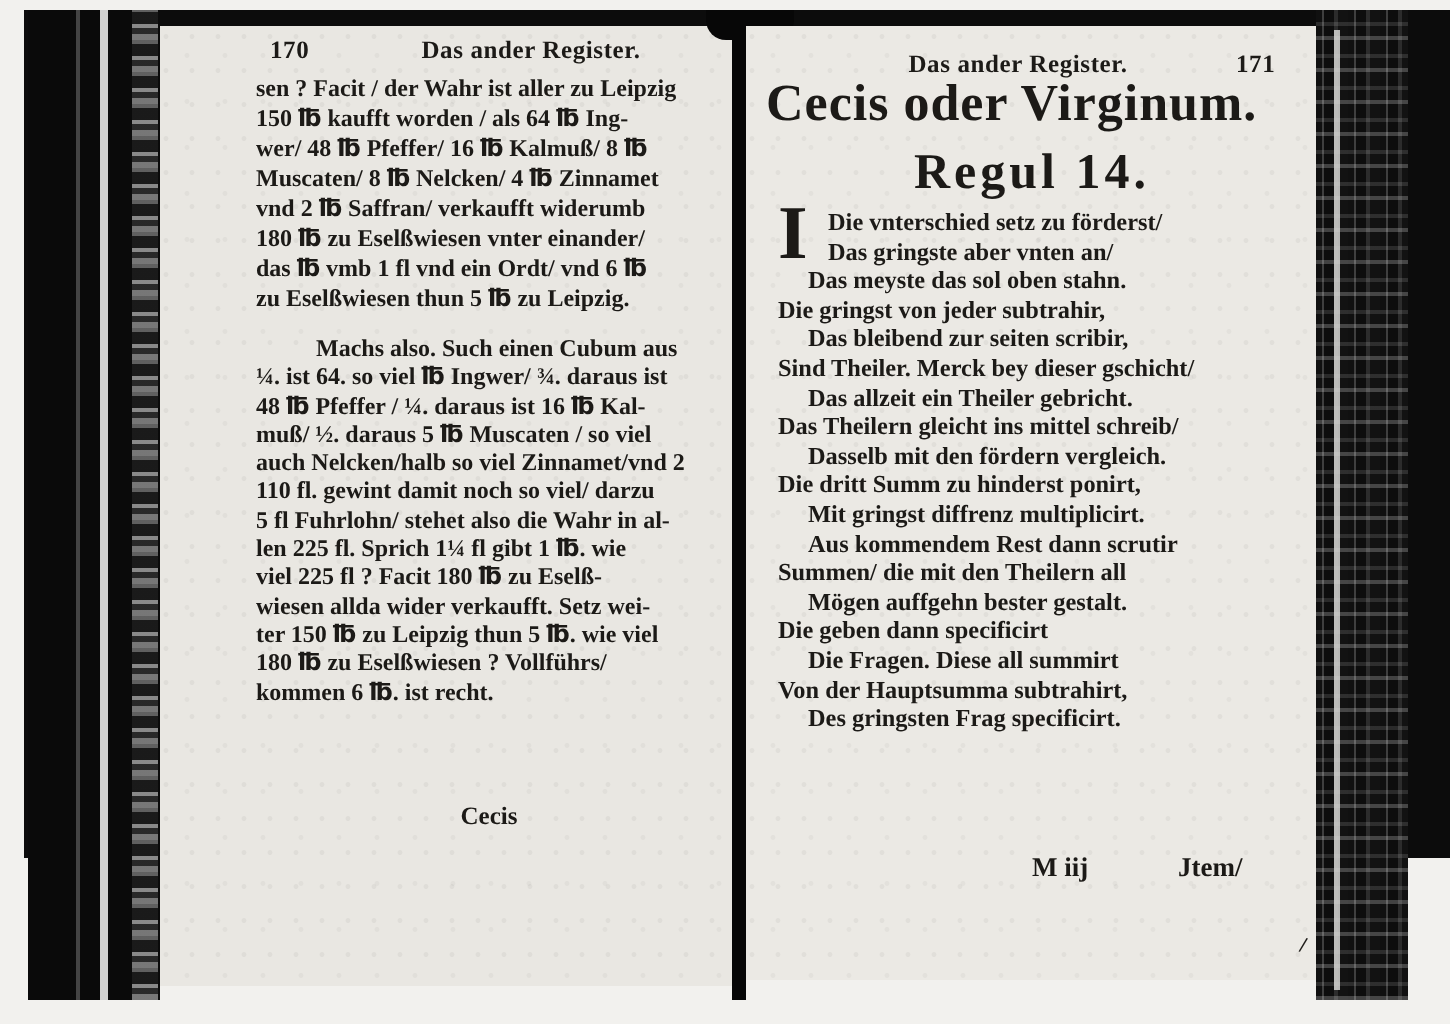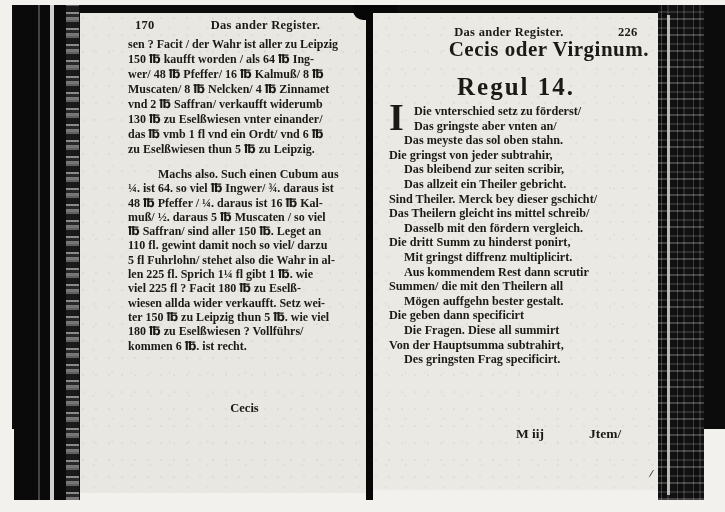--- a/index.html
+++ b/index.html
@@ -44,21 +44,21 @@
   }
   .page-left{left:68px;width:286px;height:480px;}
   .page-right{left:361px;width:285px;height:477px;background-color:#ebe9e4;}
   
   .hdr{position:absolute;font-size:12.5px;font-weight:700;letter-spacing:.3px;}
   .body-line{white-space:nowrap;font-weight:700;}
   .p1{position:absolute;left:48px;top:24px;width:238px;font-size:12px;line-height:15px;}
   .p2{position:absolute;left:48px;top:154px;width:238px;font-size:12px;line-height:14.3px;}
   .indent1{text-indent:30px;}
   .catchword-left{position:absolute;left:48px;top:388px;width:233px;text-align:center;font-size:12.5px;font-weight:700;font-family:Liberation Serif, serif;}
-  .title{position:absolute;left:10px;top:24px;width:266px;text-align:right;font-size:21px;font-weight:700;letter-spacing:.5px;white-space:nowrap;}
+  .title{position:absolute;left:10px;top:24px;width:266px;text-align:left;font-size:26px;font-weight:700;letter-spacing:.5px;white-space:nowrap;}
   .subtitle{position:absolute;left:10px;top:60px;width:266px;text-align:center;font-size:25px;font-weight:700;letter-spacing:2px;}
   .verse{position:absolute;left:16px;top:91px;width:268px;font-size:12.2px;line-height:14.6px;font-weight:700;}
   .vline{white-space:nowrap;}
   .vline.in{padding-left:15px;}
   .dropcap{float:left;font-size:38px;line-height:27px;width:25px;font-weight:700;}
   .sig{position:absolute;top:413px;font-size:13.5px;font-weight:700;}
   .sig-mark{left:143px;}
   .catchword-right{left:216px;}
   .edge-slash{position:absolute;left:277px;top:454px;font-size:11px;font-weight:700;transform:rotate(12deg);}
 </style>
@@ -76,63 +76,63 @@
   <div class="page page-left">
     <div class="hdr" style="left:55px;top:5px;">170</div>
     <div class="hdr" style="left:108px;top:5px;width:155px;text-align:center;">Das ander Register.</div>
 
     <div class="p1">
       <div class="body-line">sen ? Facit / der Wahr ist aller zu Leipzig</div>
       <div class="body-line">150 ℔ kaufft worden / als 64 ℔ Ing-</div>
       <div class="body-line">wer/ 48 ℔ Pfeffer/ 16 ℔ Kalmuß/ 8 ℔</div>
       <div class="body-line">Muscaten/ 8 ℔ Nelcken/ 4 ℔ Zinnamet</div>
       <div class="body-line">vnd 2 ℔ Saffran/ verkaufft widerumb</div>
-      <div class="body-line">130 ℔ zu Eselßwiesen vnter einander/</div>
+      <div class="body-line">180 ℔ zu Eselßwiesen vnter einander/</div>
       <div class="body-line">das ℔ vmb 1 fl vnd ein Ordt/ vnd 6 ℔</div>
       <div class="body-line">zu Eselßwiesen thun 5 ℔ zu Leipzig.</div>
     </div>
 
     <div class="p2">
       <div class="body-line indent1">Machs also. Such einen Cubum aus</div>
       <div class="body-line">¼. ist 64. so viel ℔ Ingwer/ ¾. daraus ist</div>
       <div class="body-line">48 ℔ Pfeffer / ¼. daraus ist 16 ℔ Kal-</div>
       <div class="body-line">muß/ ½. daraus 5 ℔ Muscaten / so viel</div>
-      <div class="body-line">℔ Saffran/ sind aller 150 ℔.  Leget an</div>
+      <div class="body-line">auch Nelcken/halb so viel Zinnamet/vnd 2</div>
       <div class="body-line">110 fl. gewint damit noch so viel/ darzu</div>
       <div class="body-line">5 fl Fuhrlohn/ stehet also die Wahr in al-</div>
       <div class="body-line">len 225 fl. Sprich 1¼ fl gibt 1 ℔. wie</div>
       <div class="body-line">viel 225 fl ?  Facit 180 ℔ zu Eselß-</div>
       <div class="body-line">wiesen allda wider verkaufft.  Setz wei-</div>
       <div class="body-line">ter 150 ℔ zu Leipzig thun 5 ℔. wie viel</div>
       <div class="body-line">180 ℔ zu Eselßwiesen ?  Vollführs/</div>
       <div class="body-line">kommen 6 ℔. ist recht.</div>
     </div>
 
     <div class="catchword-left">Cecis</div>
   </div>
 
   <div class="gutter"></div>
   <div class="gutter-blob"></div>
 
   <div class="page page-right">
     <div class="hdr" style="left:80px;top:12px;width:112px;text-align:center;">Das ander Register.</div>
-    <div class="hdr" style="left:245px;top:12px;">226</div>
+    <div class="hdr" style="left:245px;top:12px;">171</div>
 
     <div class="title">Cecis oder Virginum.</div>
     <div class="subtitle">Regul 14.</div>
 
     <div class="verse">
       <span class="dropcap">I</span>
       <div class="vline in">Die vnterschied setz zu förderst/</div>
       <div class="vline">Das gringste aber vnten an/</div>
       <div class="vline in">Das meyste das sol oben stahn.</div>
       <div class="vline">Die gringst von jeder subtrahir,</div>
       <div class="vline in">Das bleibend zur seiten scribir,</div>
+      <div class="vline">Sind Theiler.  Merck bey dieser gschicht/</div>
       <div class="vline in">Das allzeit ein Theiler gebricht.</div>
-      <div class="vline">Sind Theiler.  Merck bey dieser gschicht/</div>
       <div class="vline">Das Theilern gleicht ins mittel schreib/</div>
       <div class="vline in">Dasselb mit den fördern vergleich.</div>
       <div class="vline">Die dritt Summ zu hinderst ponirt,</div>
       <div class="vline in">Mit gringst diffrenz multiplicirt.</div>
       <div class="vline in">Aus kommendem Rest dann scrutir</div>
       <div class="vline">Summen/ die mit den Theilern all</div>
       <div class="vline in">Mögen auffgehn bester gestalt.</div>
       <div class="vline">Die geben dann specificirt</div>
       <div class="vline in">Die Fragen.  Diese all summirt</div>
       <div class="vline">Von der Hauptsumma subtrahirt,</div>

